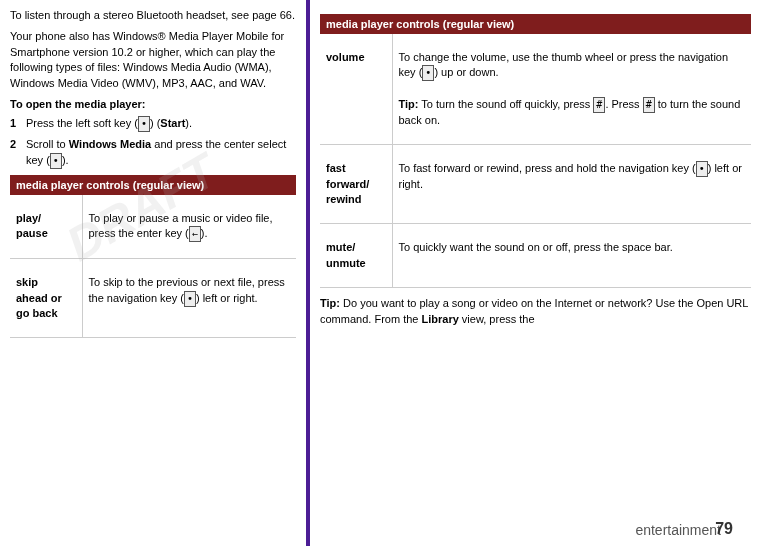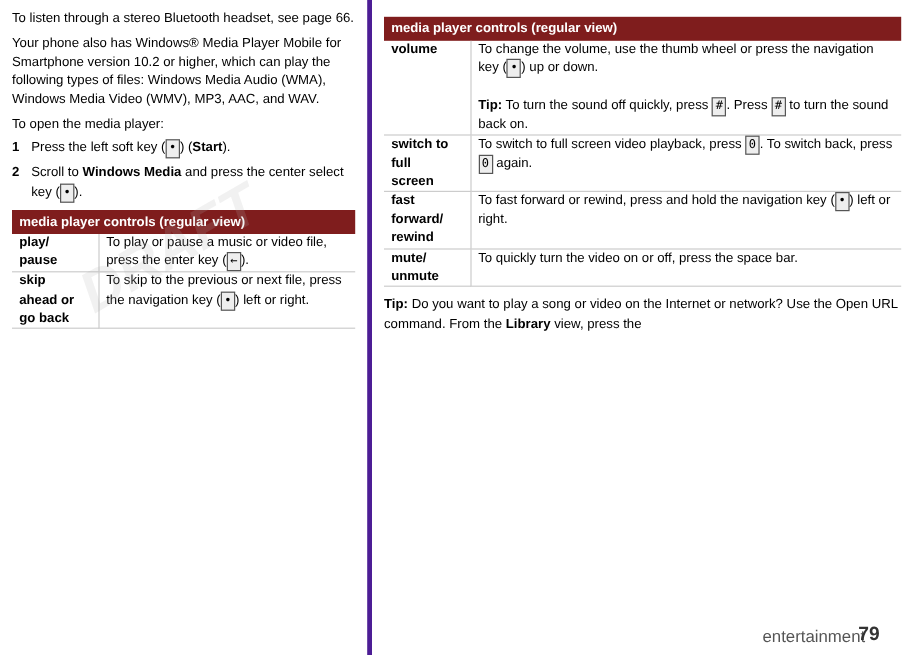--- a/index.html
+++ b/index.html
@@ -21,21 +21,21 @@
     .right-col {
       flex: 1;
       padding: 8px 10px;
     }
     p {
       margin-bottom: 6px;
       font-size: 11px;
       line-height: 1.4;
     }
     .section-heading {
-      font-weight: normal;
+      font-weight: bold;
       font-size: 11px;
       margin-bottom: 4px;
     }
     .numbered-item {
       display: flex;
       margin-bottom: 5px;
       font-size: 11px;
       line-height: 1.4;
     }
     .numbered-item .num {
@@ -49,21 +49,21 @@
       margin-top: 6px;
     }
     table thead tr td {
       background: #7f1d1d;
       color: #fff;
       font-weight: bold;
       padding: 4px 6px;
       font-size: 11px;
     }
     table tbody tr td {
-      padding: 0 6px;
+      padding: 16px 6px;
       vertical-align: top;
       border-bottom: 1px solid #ccc;
       line-height: 1.4;
     }
     table tbody tr td:first-child {
       font-weight: bold;
       width: 72px;
       border-right: 1px solid #ccc;
     }
     .tip-text {
@@ -162,37 +162,31 @@
     <tbody>
 
       <tr>
         <td>volume</td>
         <td>
           To change the volume, use the thumb wheel or press the navigation key (<span class="inline-key">•</span>) up or down.<br><br>
           <span class="bold-text">Tip:</span> To turn the sound off quickly, press <span class="inline-key">#</span>. Press <span class="inline-key">#</span> to turn the sound back on.
         </td>
       </tr>
 
-      <tr>
-        <td>switch to<br>full<br>screen</td>
-        <td>
-          To switch to full screen video playback, press <span class="inline-key">0</span>. To switch back, press <span class="inline-key">0</span> again.
-        </td>
-      </tr>
 
       <tr>
         <td>fast<br>forward/<br>rewind</td>
         <td>
           To fast forward or rewind, press and hold the navigation key (<span class="inline-key">•</span>) left or right.
         </td>
       </tr>
 
       <tr>
         <td>mute/<br>unmute</td>
-        <td>To quickly turn the video on or off, press the space bar.</td>
+        <td>To quickly want the sound on or off, press the space bar.</td>
       </tr>
     </tbody>
   </table>
 
   <p class="tip-text">
     <span class="bold-text">Tip:</span>
     <span> Do you want to play a song or video on the Internet or network? Use the Open URL command. From the </span>
     <span class="bold-text">Library</span>
     <span> view, press the</span>
   </p>

